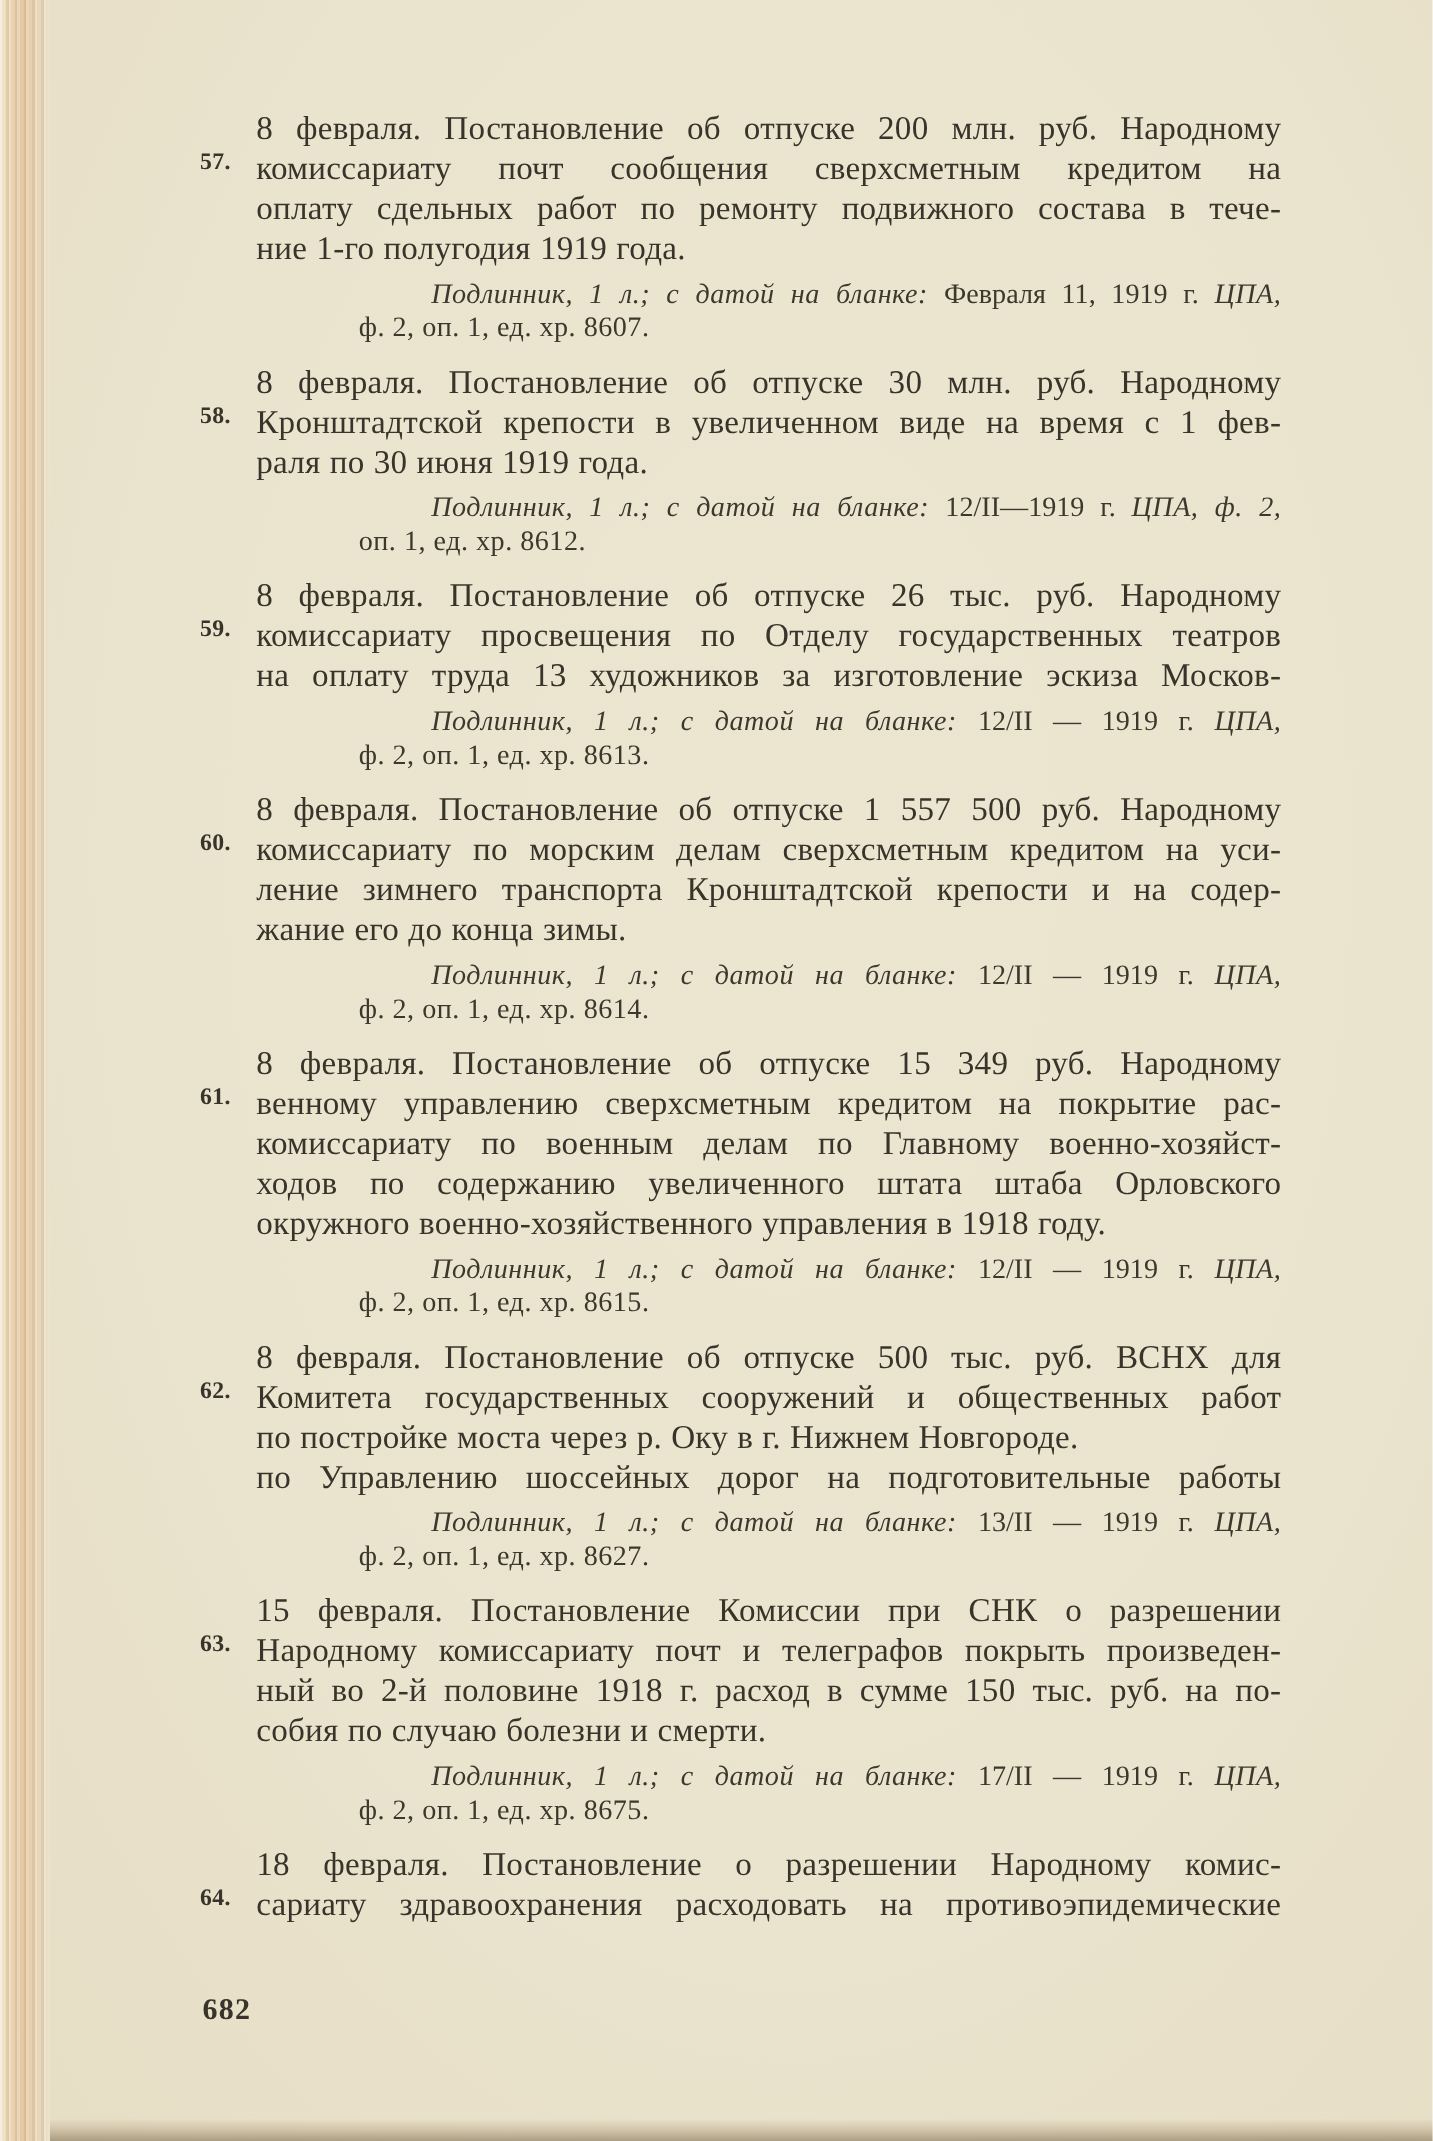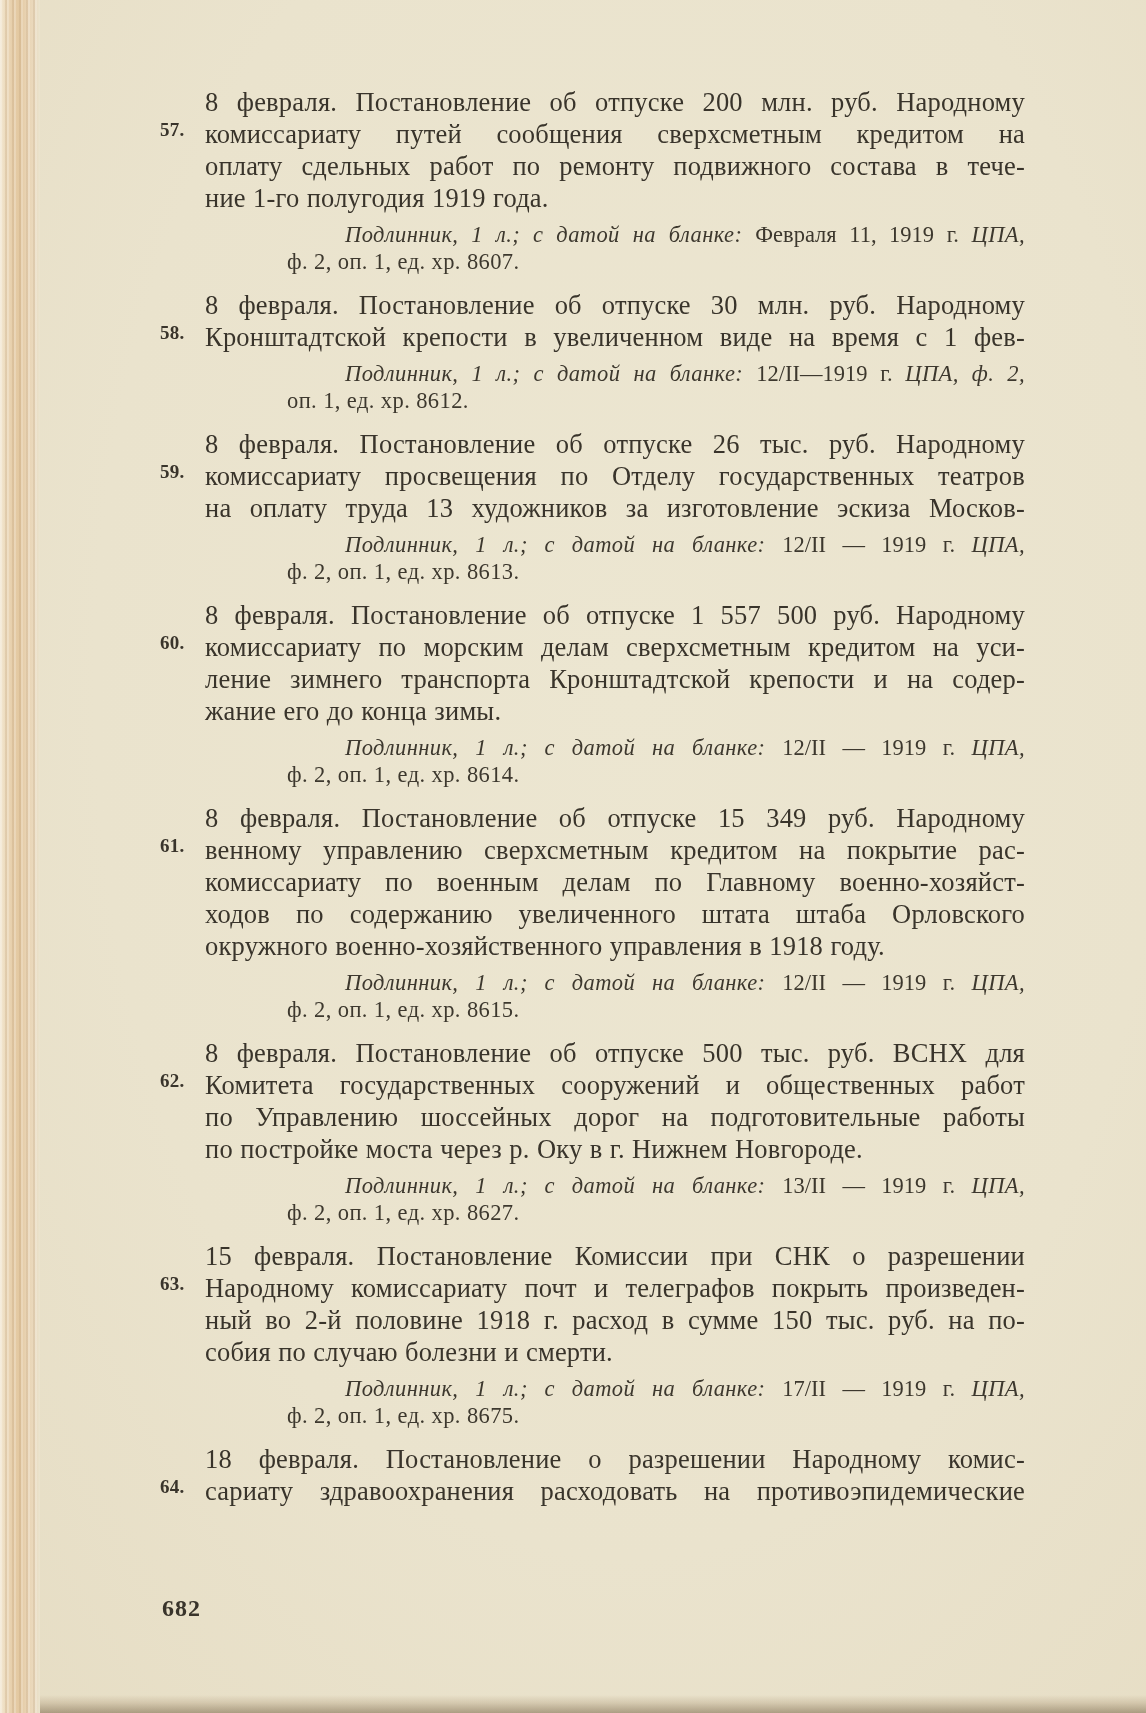--- a/index.html
+++ b/index.html
@@ -59,35 +59,36 @@
 <body>
 
 <div class="page">
   <div class="gutter"></div>
 
   <div class="content">
   <div class="entry">
     <span class="entry-number">57.</span>
     <div>
           <div class="bline">8 февраля. Постановление об отпуске 200 млн. руб. Народному</div>
-          <div class="bline">комиссариату путей сообщения сверхсметным кредитом на</div>
+          <div class="bline">комиссариату почт сообщения сверхсметным кредитом на</div>
           <div class="bline">оплату сдельных работ по ремонту подвижного состава в тече-</div>
           <div class="bline last">ние 1-го полугодия 1919 года.</div>
         </div>
   <div class="citation">
           <div class="cit-l1"><span class="it">Подлинник, 1 л.; с датой на бланке: </span><span class="up">Февраля 11, 1919 г. </span><span class="it">ЦПА,</span></div>
           <div class="cit-l2">ф. 2, оп. 1, ед. хр. 8607.</div>
         </div>
       </div>
 
   <div class="entry">
     <span class="entry-number">58.</span>
     <div>
           <div class="bline">8 февраля. Постановление об отпуске 30 млн. руб. Народному</div>
           <div class="bline">Кронштадтской крепости в увеличенном виде на время с 1 фев-</div>
+          <div class="bline last">раля по 30 июня 1919 года.</div>
         </div>
   <div class="citation">
           <div class="cit-l1"><span class="it">Подлинник, 1 л.; с датой на бланке: </span><span class="up">12/II—1919 г. </span><span class="it">ЦПА, ф. 2,</span></div>
           <div class="cit-l2">оп. 1, ед. хр. 8612.</div>
         </div>
       </div>
 
   <div class="entry">
     <span class="entry-number">59.</span>
     <div>
@@ -128,22 +129,22 @@
           <div class="cit-l1"><span class="it">Подлинник, 1 л.; с датой на бланке: </span><span class="up">12/II — 1919 г. </span><span class="it">ЦПА,</span></div>
           <div class="cit-l2">ф. 2, оп. 1, ед. хр. 8615.</div>
         </div>
       </div>
 
   <div class="entry">
     <span class="entry-number">62.</span>
     <div>
           <div class="bline">8 февраля. Постановление об отпуске 500 тыс. руб. ВСНХ для</div>
           <div class="bline">Комитета государственных сооружений и общественных работ</div>
+          <div class="bline last">по постройке моста через р. Оку в г. Нижнем Новгороде.</div>
           <div class="bline">по Управлению шоссейных дорог на подготовительные работы</div>
-          <div class="bline last">по постройке моста через р. Оку в г. Нижнем Новгороде.</div>
         </div>
   <div class="citation">
           <div class="cit-l1"><span class="it">Подлинник, 1 л.; с датой на бланке: </span><span class="up">13/II — 1919 г. </span><span class="it">ЦПА,</span></div>
           <div class="cit-l2">ф. 2, оп. 1, ед. хр. 8627.</div>
         </div>
       </div>
 
   <div class="entry">
     <span class="entry-number">63.</span>
     <div>

